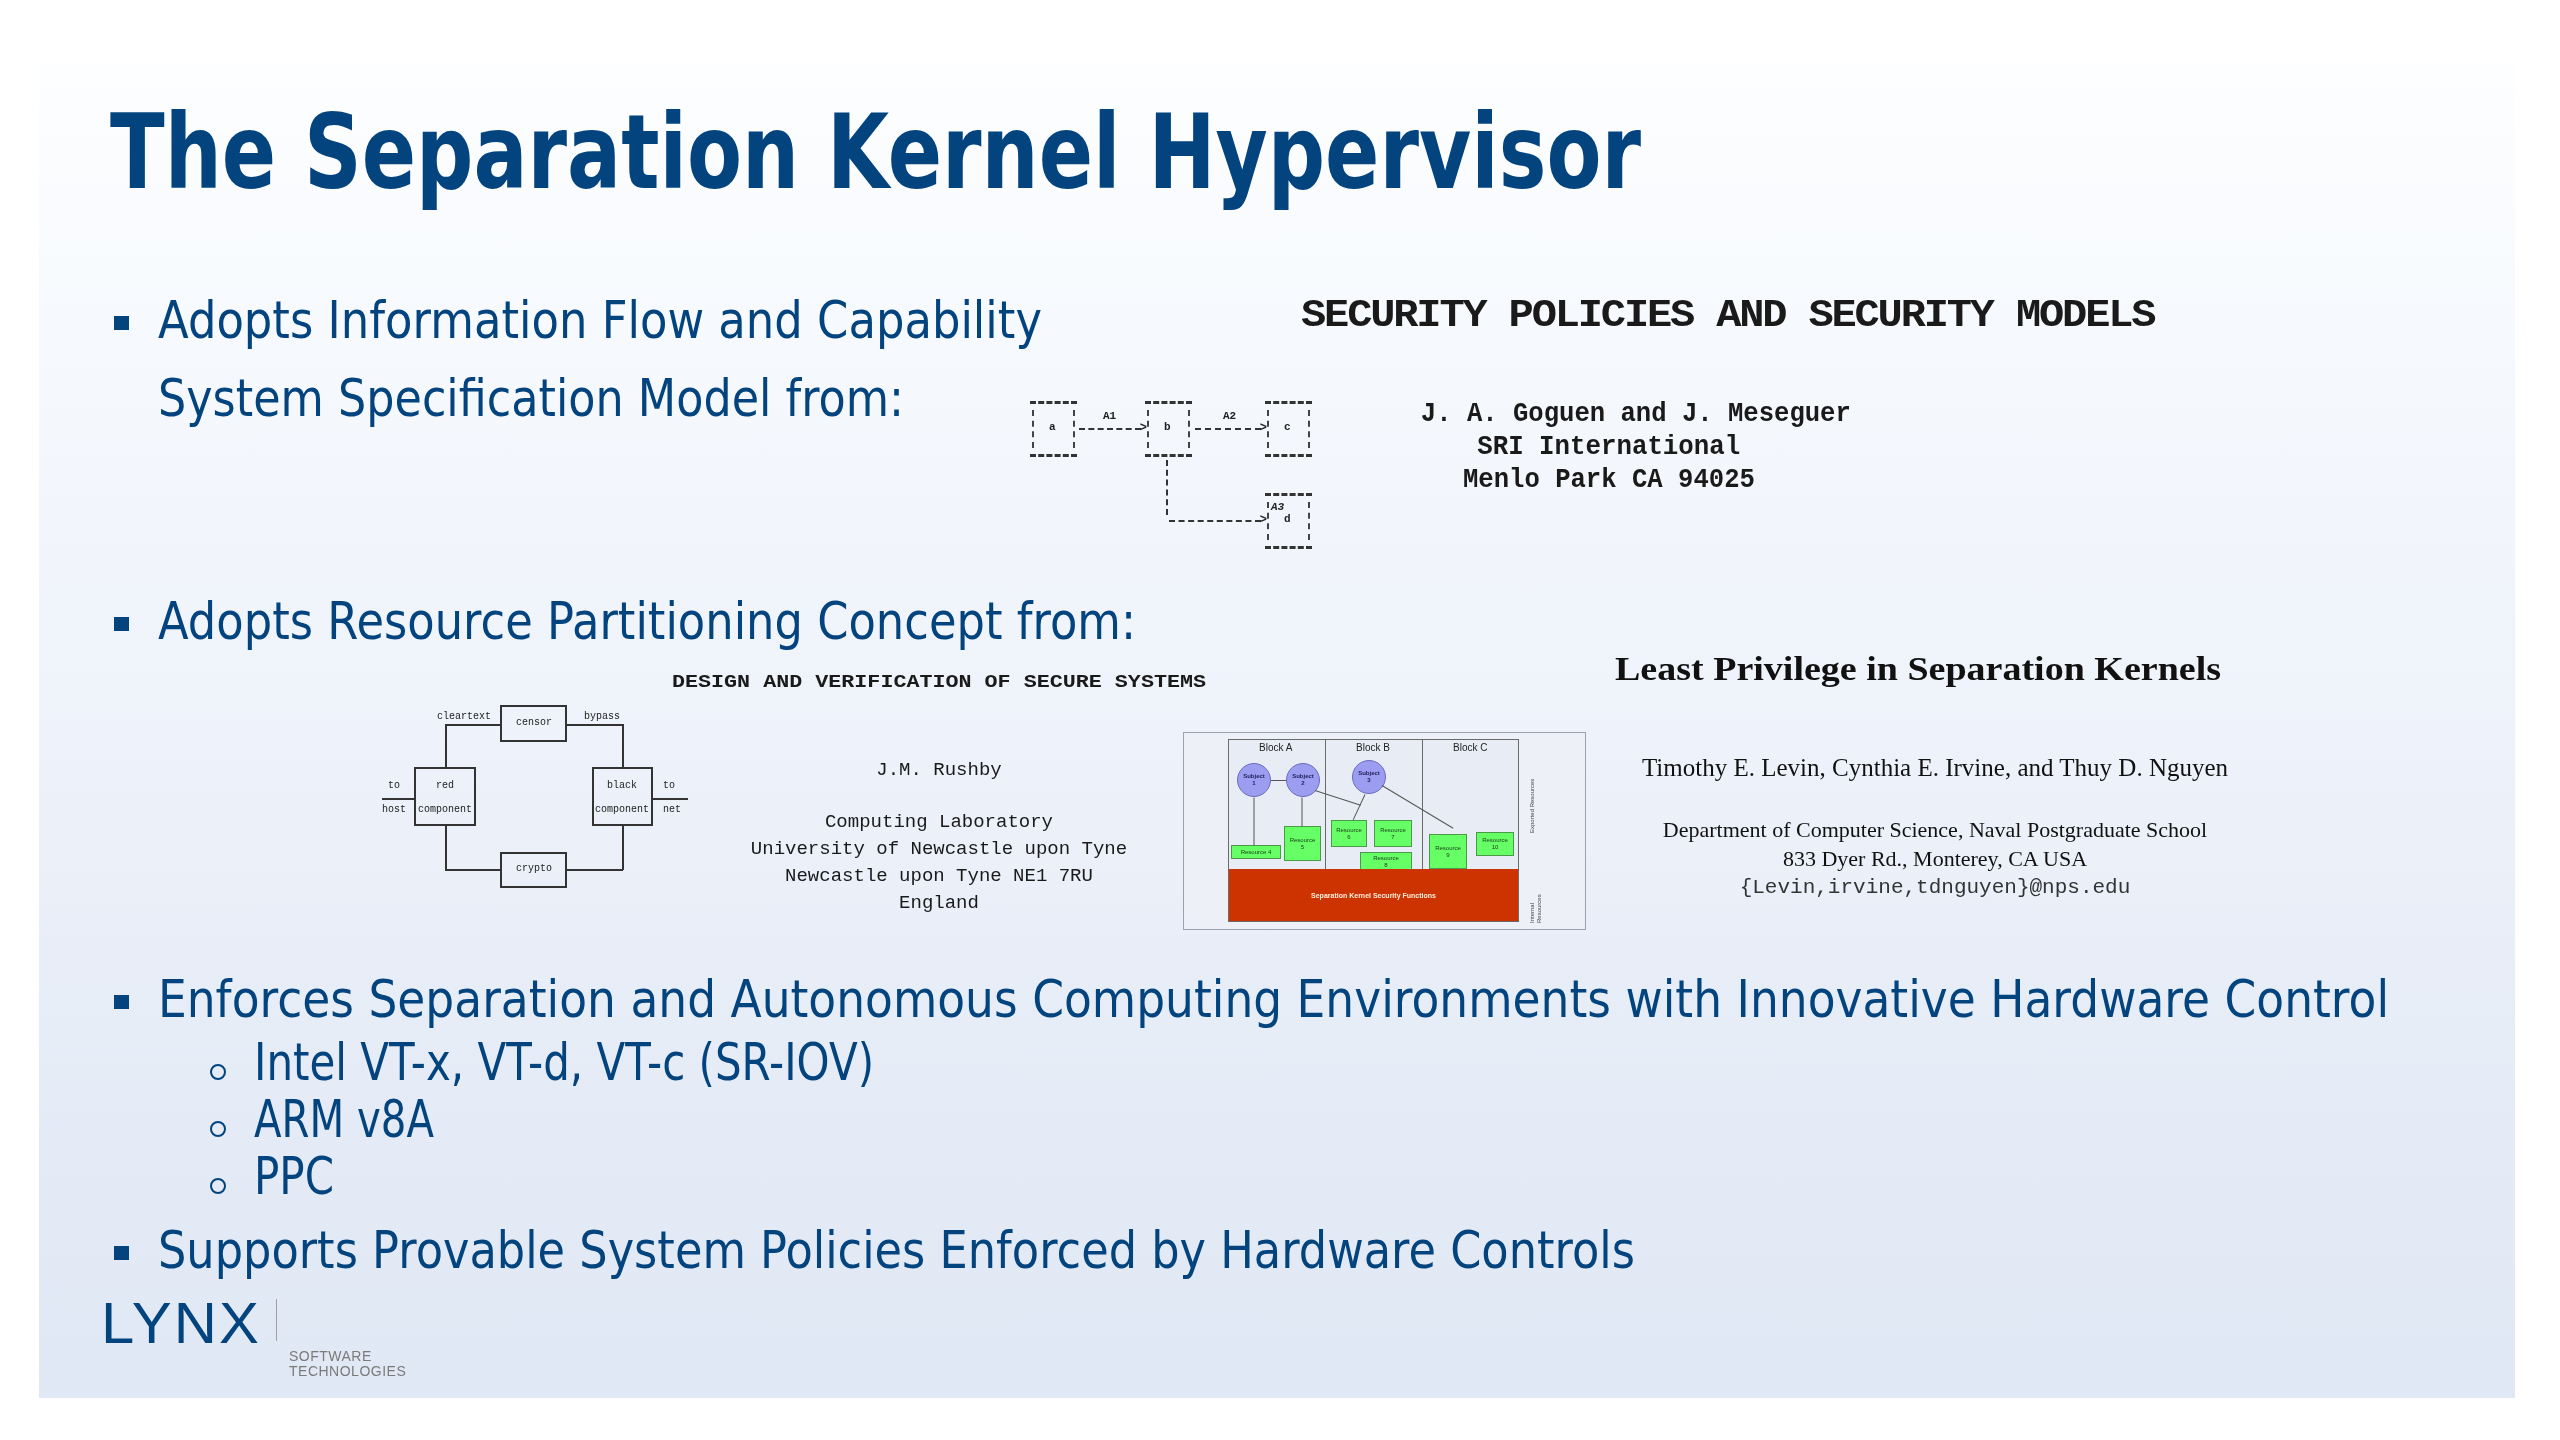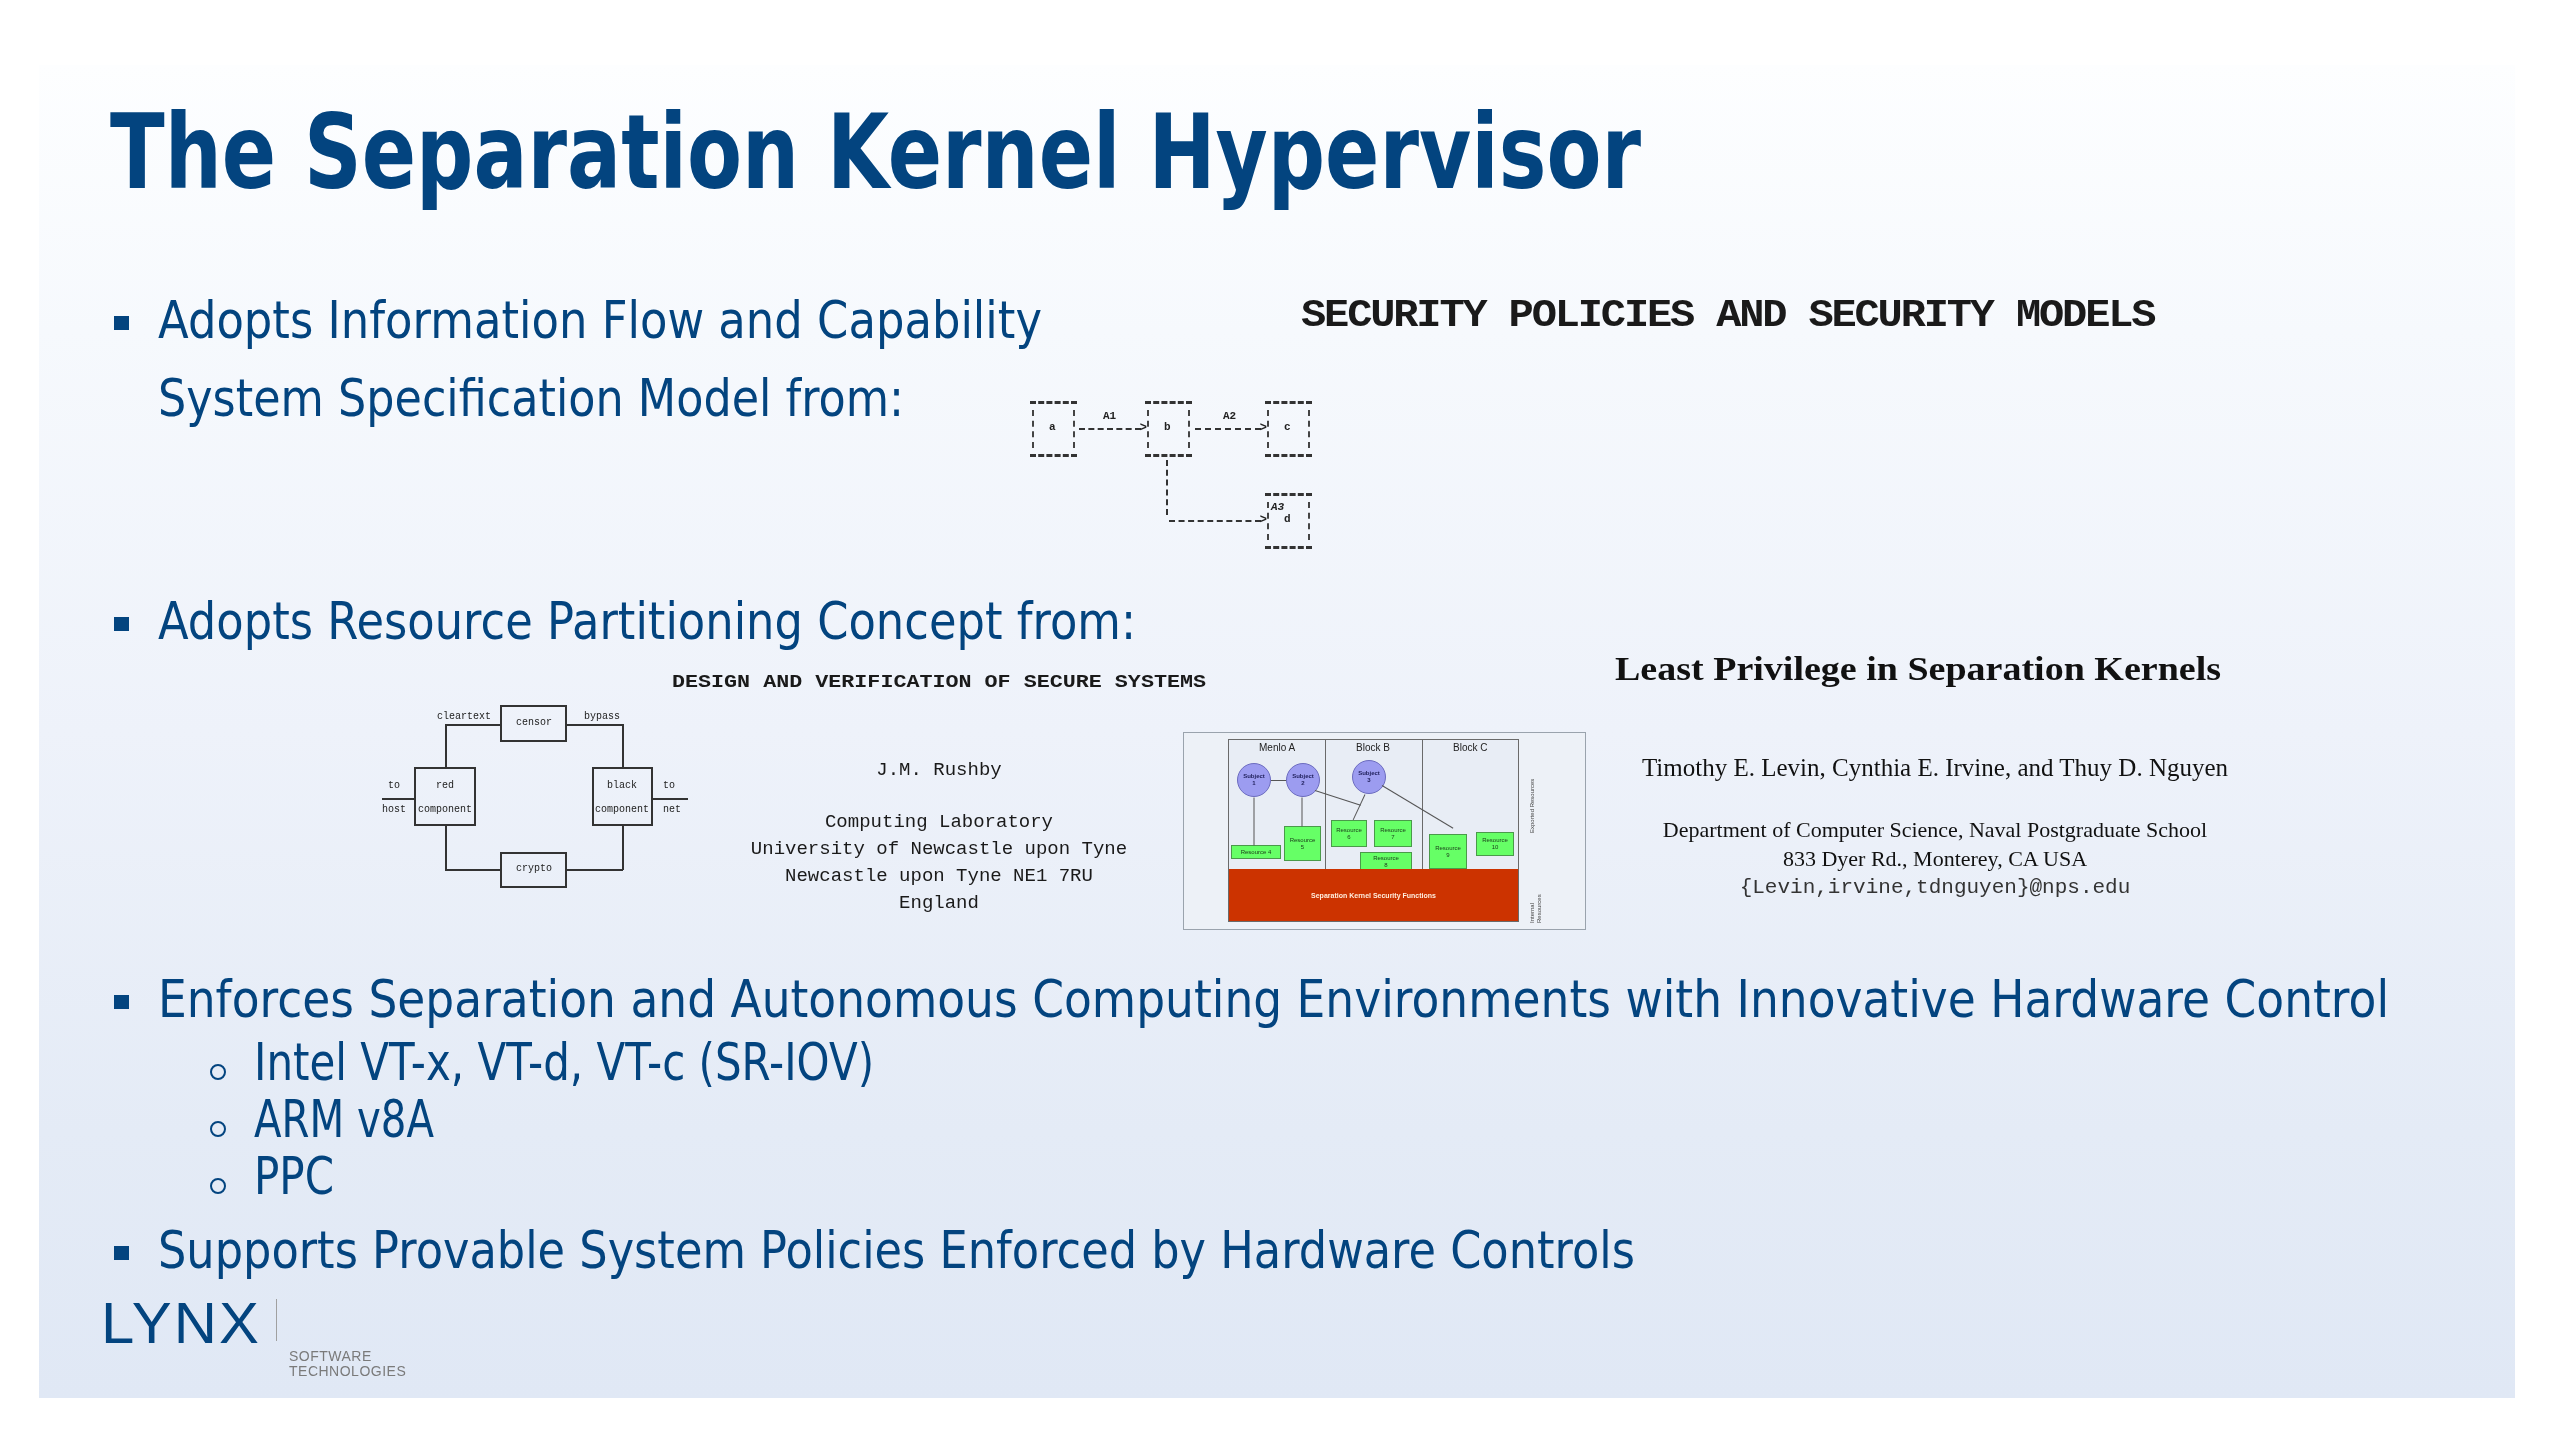--- a/index.html
+++ b/index.html
@@ -122,20 +122,25 @@
     <div class="dlabel" style="left:1064px; top:345px;">A1</div>
     <div class="darrow" style="left:1156px; top:363px; width:66px;"></div>
     <div class="dlabel" style="left:1184px; top:345px;">A2</div>
     <div class="dvline" style="left:1127px; top:395px; height:55px;"></div>
     <div class="darrow" style="left:1130px; top:455px; width:92px;"></div>
     <div class="dlabel" style="left:1232px; top:436px;font-style:italic;">A3</div>
   </div>
 
   <div class="abs mono" style="left:1262px; top:229px; font-size:39px; font-weight:bold; letter-spacing:-2px;">
     <span class="fit" style="transform: scaleX(1.0775);">SECURITY POLICIES AND SECURITY MODELS</span>
+  </div>
+  <div class="abs mono center" style="left:1370px; top:333px; width:400px; font-size:27px; line-height:33px; font-weight:bold;">
+    <div><span class="fit" style="transform-origin: 50% 0px; transform: scaleX(0.9478);">J. A. Goguen and J. Meseguer</span></div>
+    <div><span class="fit" style="transform-origin: 50% 0px; transform: scaleX(0.9548);">SRI International</span></div>
+    <div><span class="fit" style="transform-origin: 50% 0px; transform: scaleX(0.9485);">Menlo Park CA 94025</span></div>
   </div>
 
   <div class="sq" style="left:75px; top:552px;"></div>
   <div class="abs bullet-text" style="left:119px; top:527px;">
     <span class="fit" style="transform: scaleX(0.8784);">Adopts Resource Partitioning Concept from:</span>
   </div>
 
   <div>
     <div class="rbox" style="left:461px; top:640px; width:67px; height:37px;"></div>
     <div class="rtxt" style="left:477px; top:652px;">censor</div>
@@ -176,21 +181,21 @@
     <div>Computing Laboratory</div>
     <div>University of Newcastle upon Tyne</div>
     <div>Newcastle upon Tyne NE1 7RU</div>
     <div>England</div>
   </div>
 
   <div class="bframe" style="left:1144px; top:667px; width:403px; height:198px;">
     <div class="binner" style="left:44px; top:6px; width:291px; height:183px;">
       <div class="bcol" style="left:96px;"></div>
       <div class="bcol" style="left:193px;"></div>
-      <div class="bhead" style="left:30px; top:2px;">Menlo A</div>
+      <div class="bhead" style="left:30px; top:2px;">Block A</div>
       <div class="bhead" style="left:127px; top:2px;">Block B</div>
       <div class="bhead" style="left:224px; top:2px;">Block C</div>
 
       <div class="subj" style="left:8px; top:23px;">
           <span><span>Subject</span><br><span>1</span></span>
         </div>
       <div class="subj" style="left:57px; top:23px;">
           <span><span>Subject</span><br><span>2</span></span>
         </div>
       <div class="subj" style="left:123px; top:20px;">

